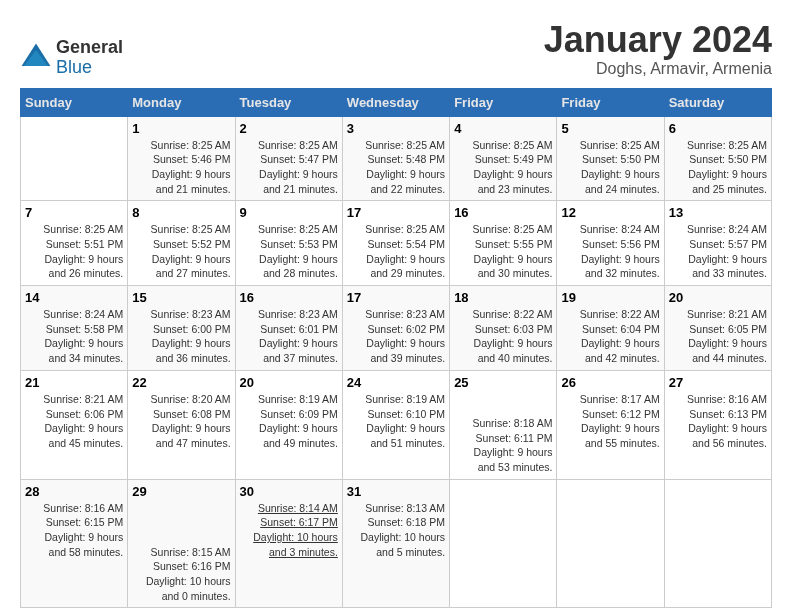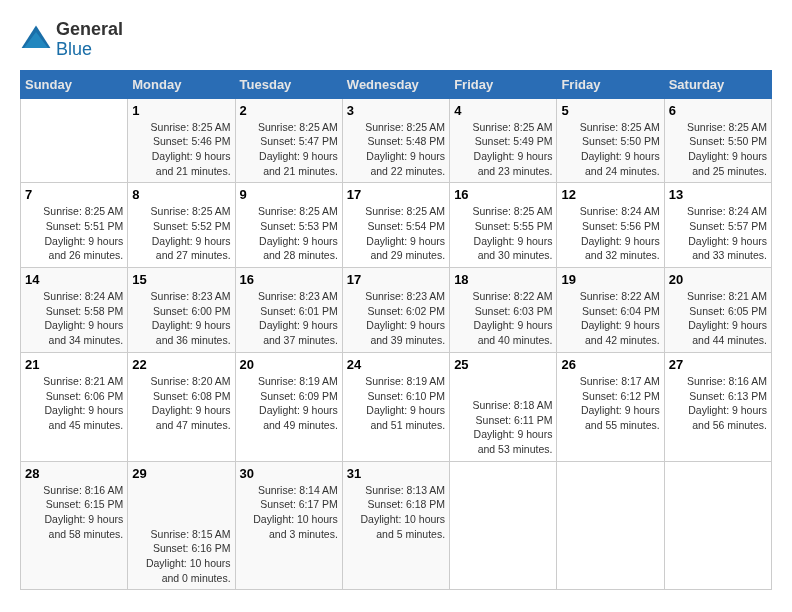--- a/index.html
+++ b/index.html
@@ -6,23 +6,22 @@
     body {
       font-family: Arial, sans-serif;
       background: #fff;
       width: 792px;
       min-height: 612px;
       padding: 20px;
     }
     .header-section {
       display: flex;
       justify-content: space-between;
-      align-items: flex-start;
+      align-items: flex-end;
       margin-bottom: 10px;
-      flex-direction: column;
     }
     .logo {
       display: flex;
       align-items: center;
     }
     .logo-text {
       display: flex;
       flex-direction: column;
       line-height: 1.1;
     }
@@ -101,20 +100,24 @@
 <div class="header-section">
   <div class="logo">
     <svg class="logo-icon" viewBox="0 0 40 40">
       <polygon points="20,2 38,30 2,30" fill="#1a6ea8"></polygon>
       <polygon points="20,10 35,30 5,30" fill="#2a9fd6" opacity="0.5"></polygon>
     </svg>
     <div class="logo-text">
       <span class="logo-general">General</span>
       <span class="logo-blue">Blue</span>
     </div>
+  </div>
+  <div class="title-section">
+    <div class="month-title">January 2024</div>
+    <div class="subtitle">Doghs, Armavir, Armenia</div>
   </div>
 </div>
 
 <table>
   <thead>
     <tr>
       <th>Sunday</th>
       <th>Monday</th>
       <th>Tuesday</th>
       <th>Wednesday</th>
@@ -303,21 +306,21 @@
 Daylight: 9 hours and 58 minutes.</div>
         </td>
         <td>
           <span class="day-number">29</span>
           <div class="day-info" style="white-space: pre-line; margin-top: 46px;">Sunrise: 8:15 AM
 Sunset: 6:16 PM
 Daylight: 10 hours and 0 minutes.</div>
         </td>
         <td>
           <span class="day-number">30</span>
-          <div class="day-info" style="white-space: pre-line;">Sunrise: 8:14 AM
+          <div class="day-info" style="white-space: pre-line; text-decoration: underline;">Sunrise: 8:14 AM
 Sunset: 6:17 PM
 Daylight: 10 hours and 3 minutes.</div>
         </td>
         <td>
           <span class="day-number">31</span>
           <div class="day-info" style="white-space: pre-line;">Sunrise: 8:13 AM
 Sunset: 6:18 PM
 Daylight: 10 hours and 5 minutes.</div>
         </td>
         <td class="empty-cell"></td>

